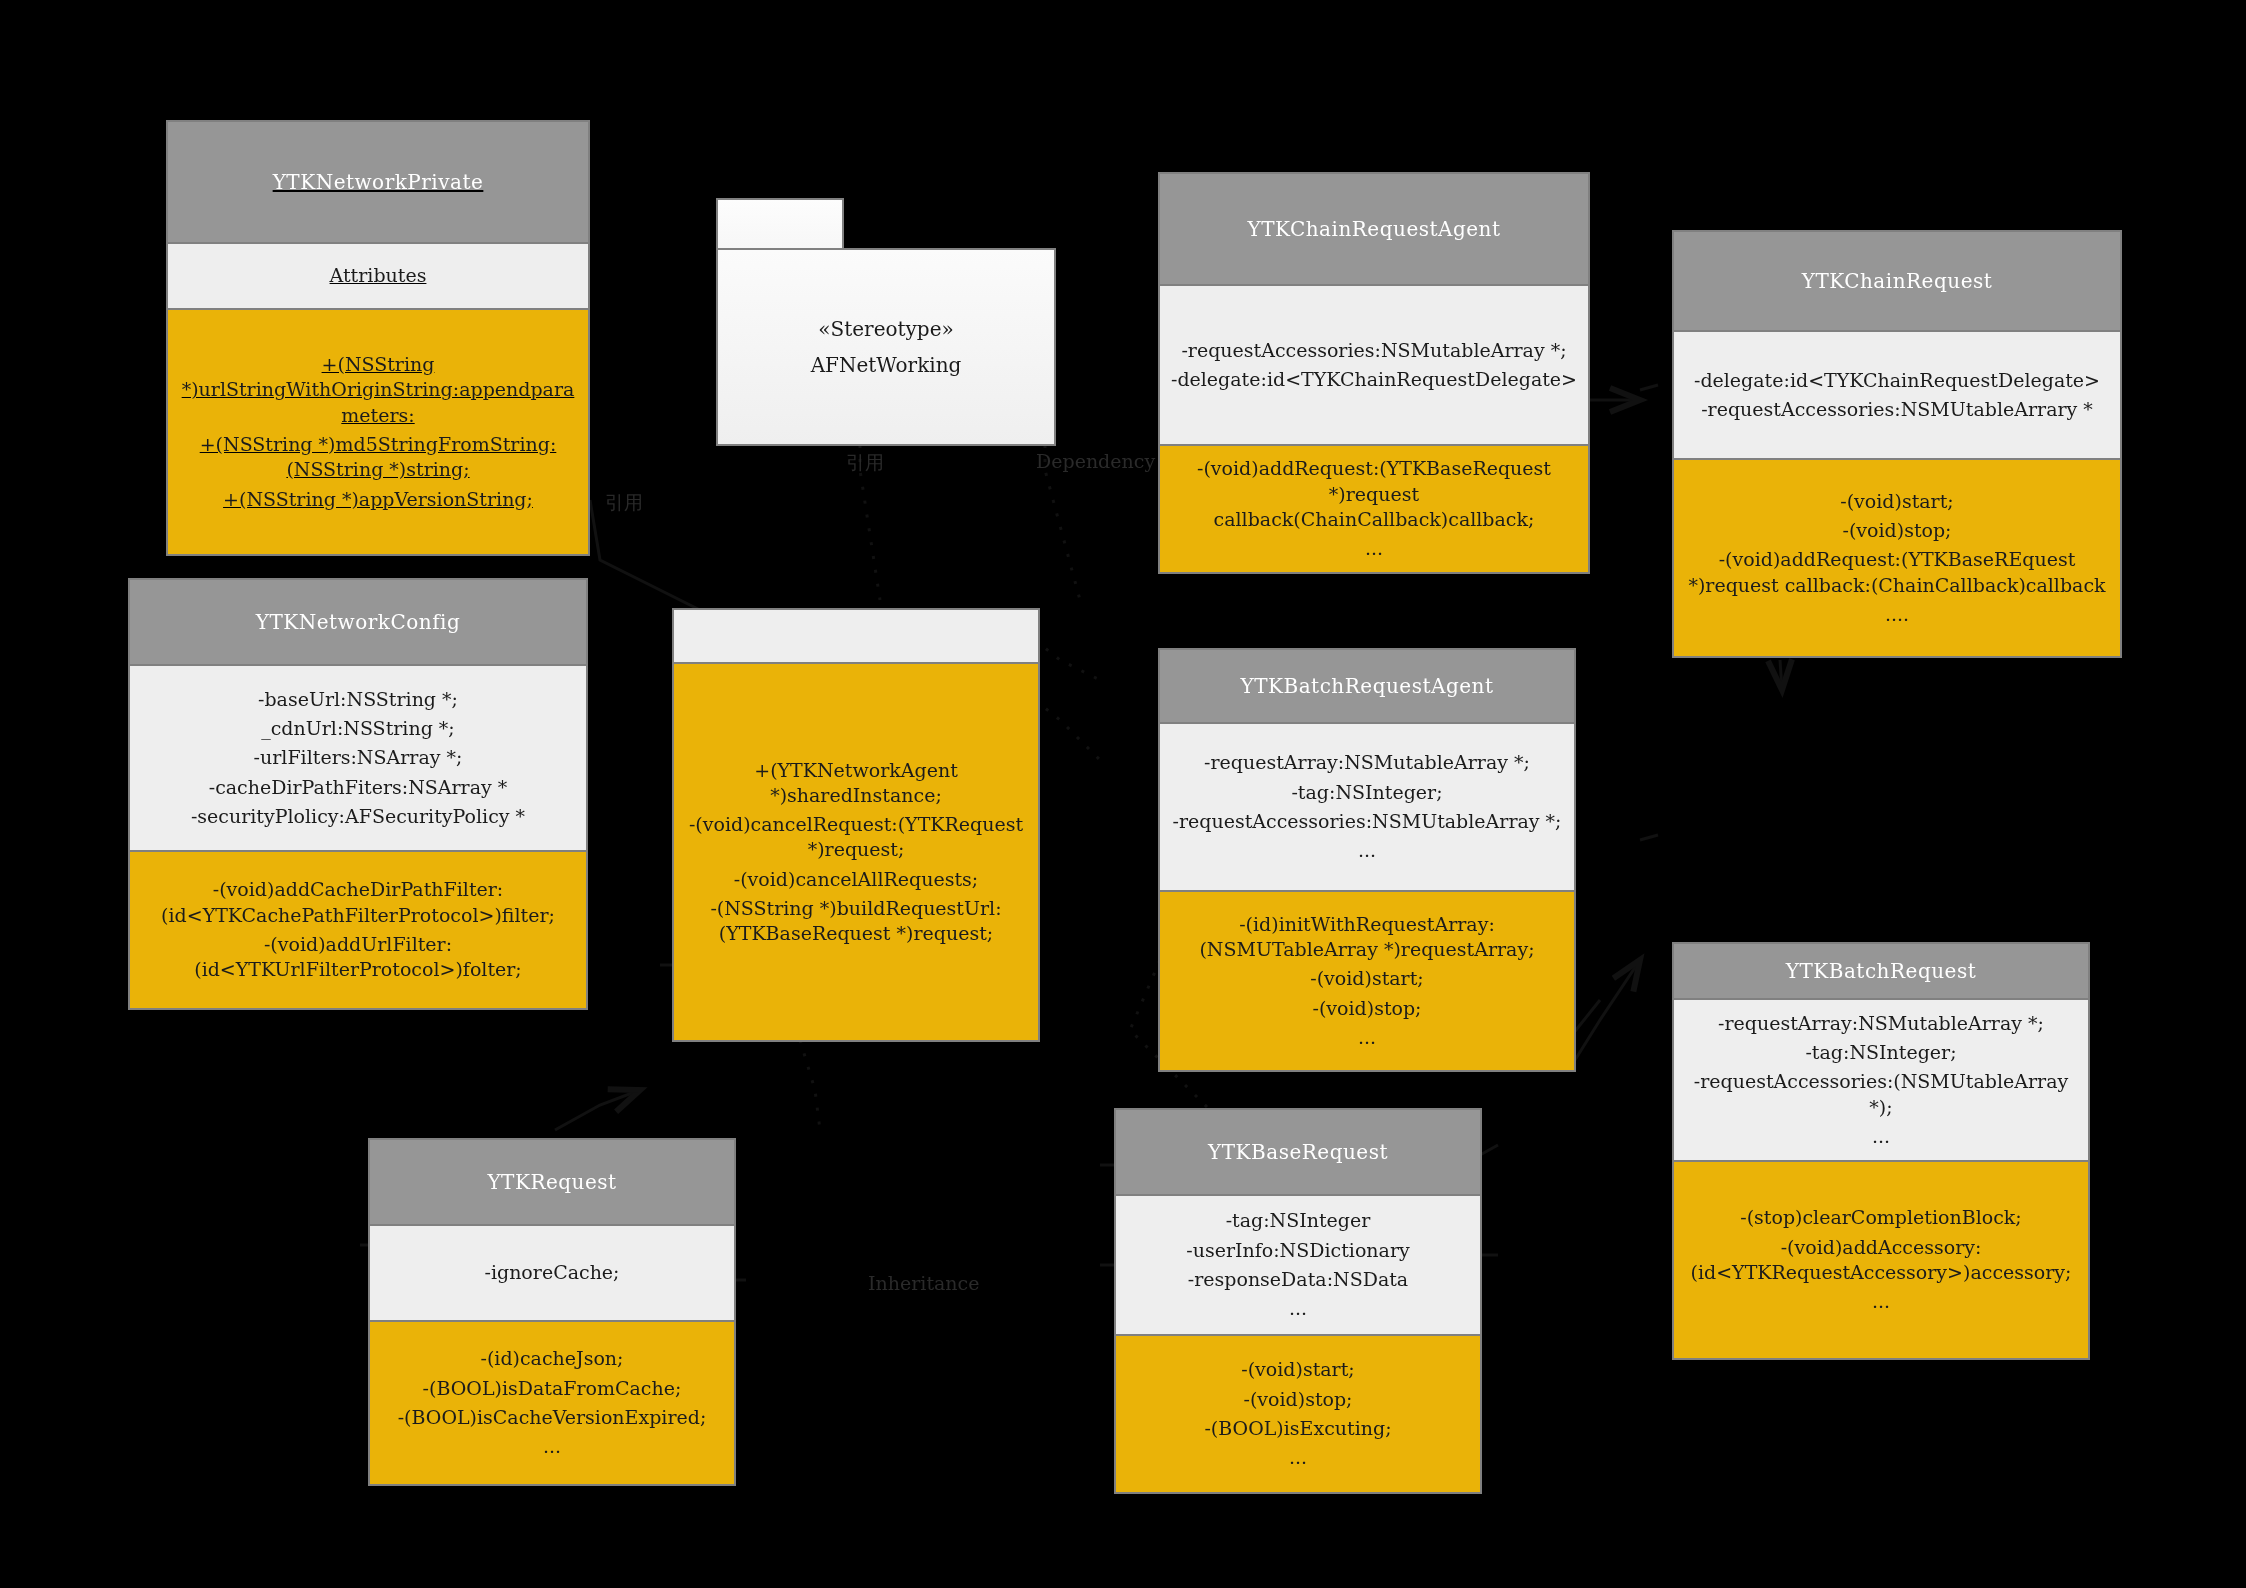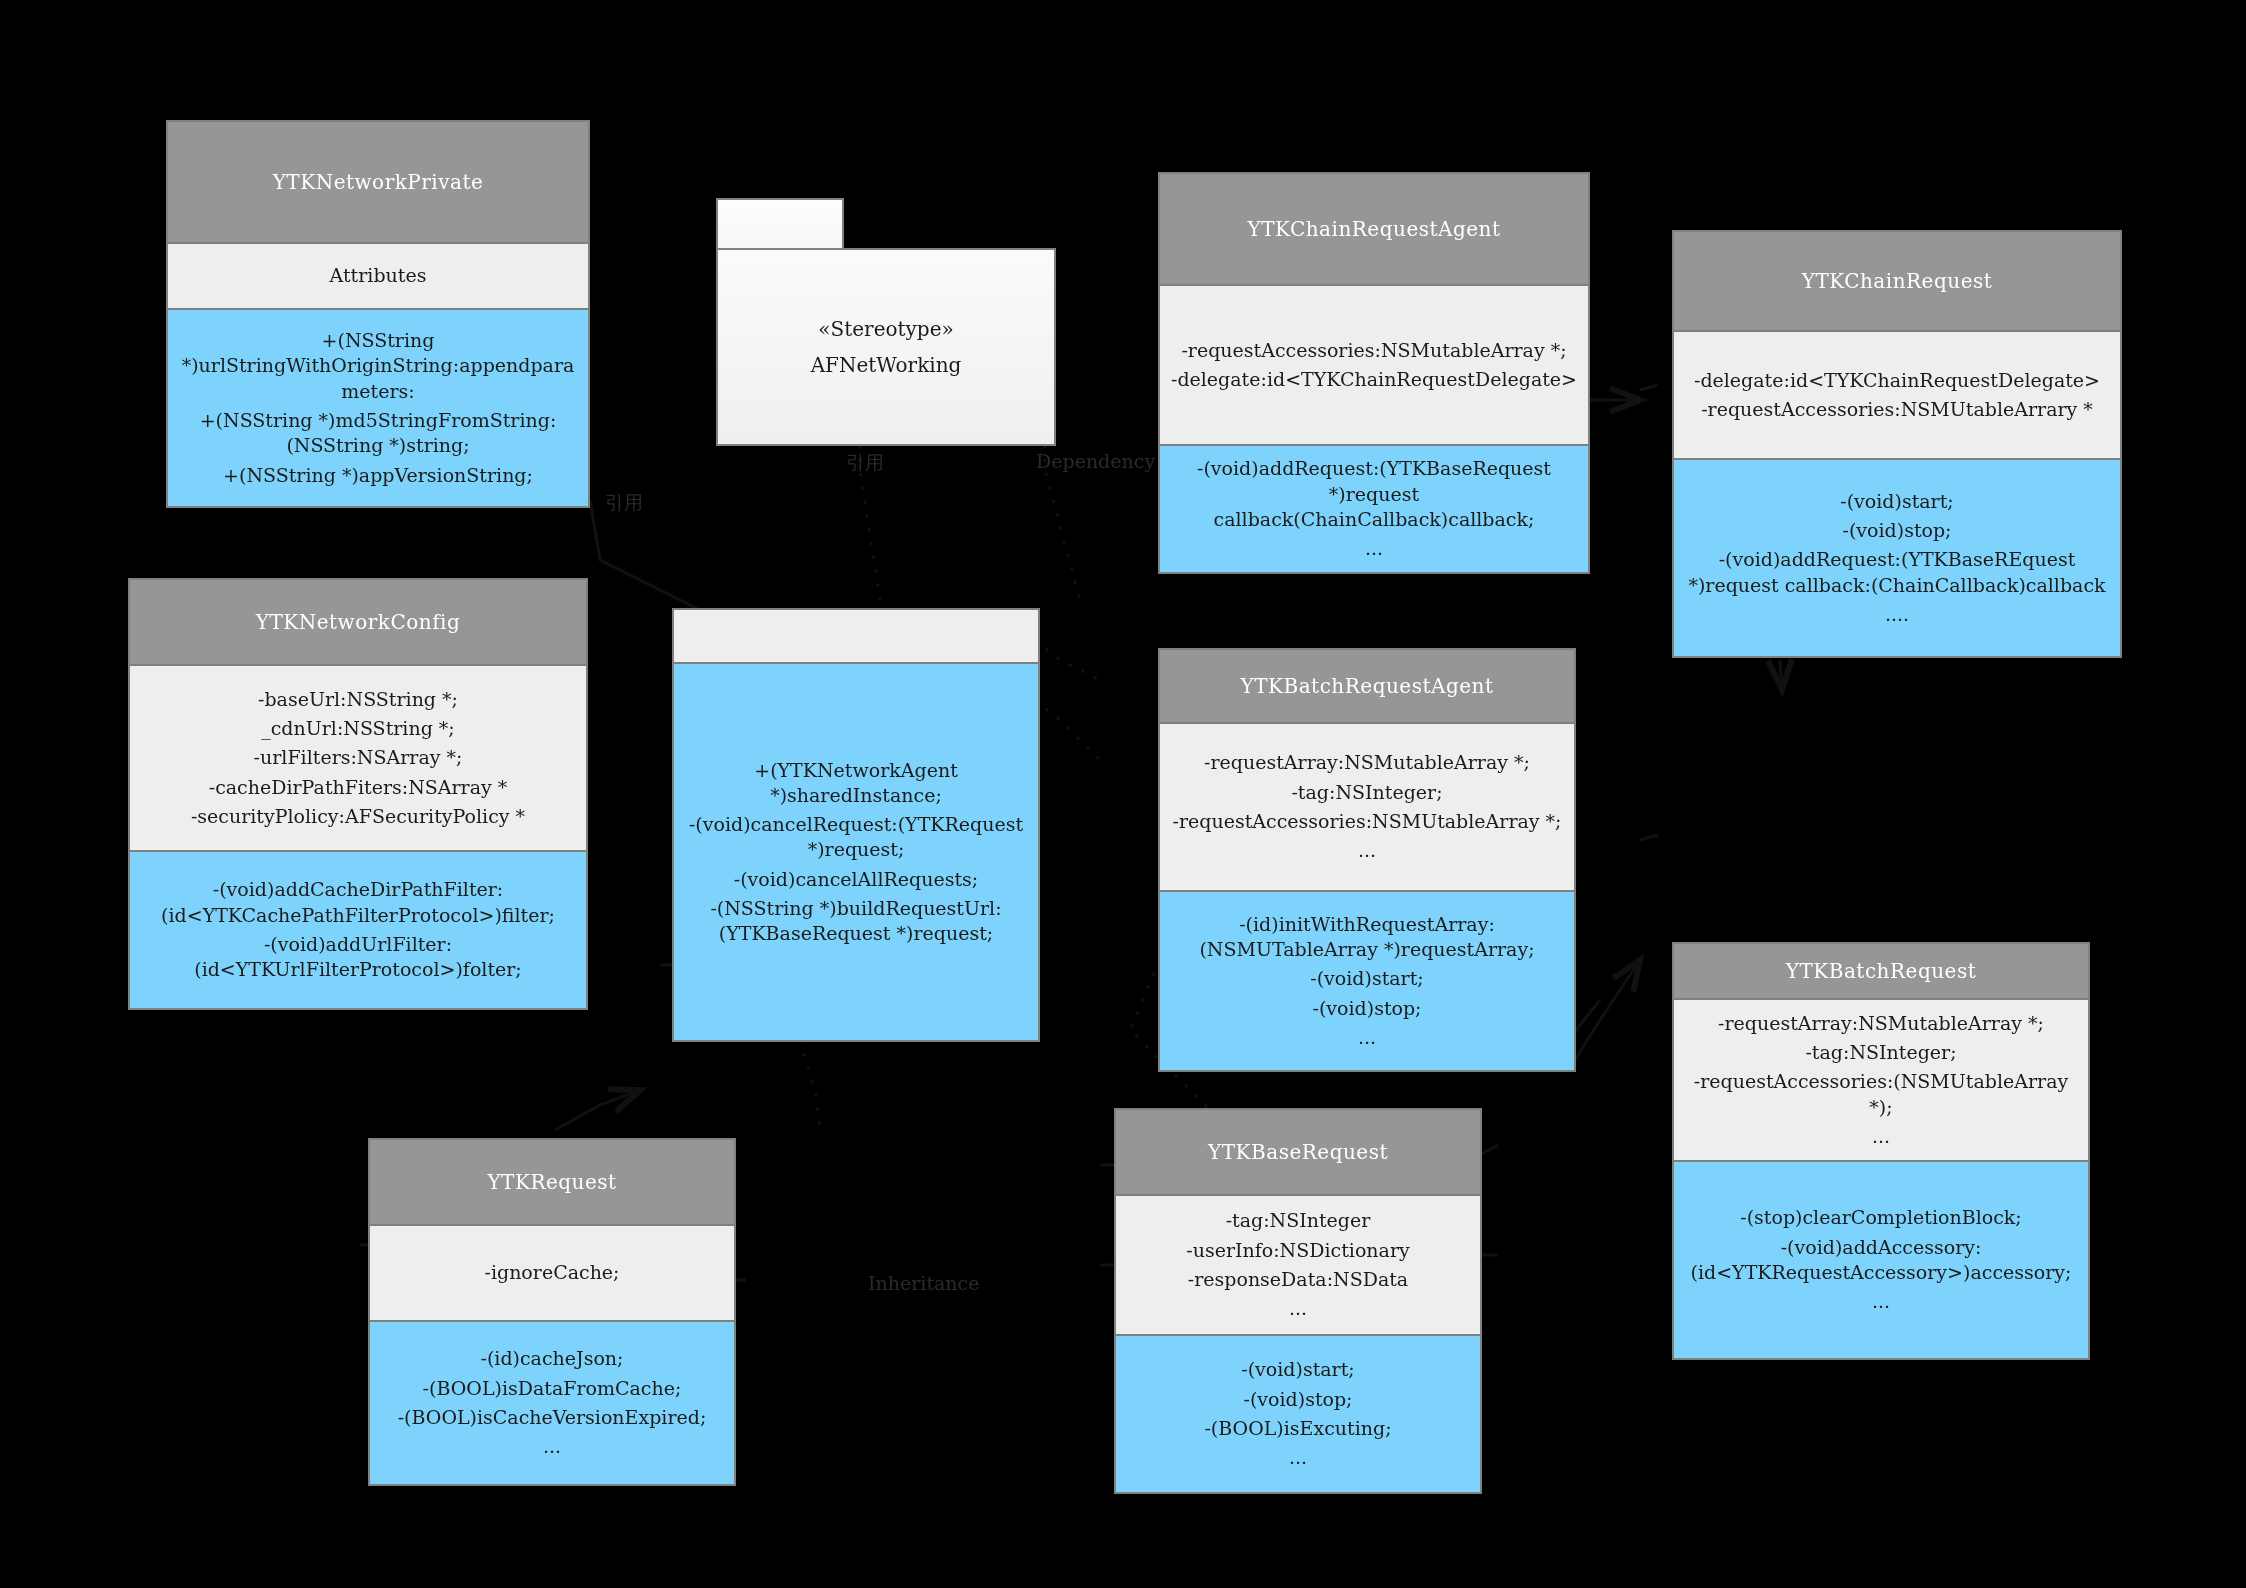--- a/index.html
+++ b/index.html
@@ -43,21 +43,21 @@
     box-sizing: border-box;
     display: flex;
     flex-direction: column;
     align-items: center;
     justify-content: center;
     text-align: center;
     font-size: 19px;
     padding: 10px 8px;
   }
   .uml-methods {
-    background: #7dd3fc;
+    background: #eab308;
     color: #1b1b1b;
     box-sizing: border-box;
     display: flex;
     flex-direction: column;
     align-items: center;
     justify-content: center;
     text-align: center;
     font-size: 19px;
     padding: 10px 8px;
     flex: 1 1 auto;
@@ -152,21 +152,21 @@
     <path d="M1100,1265 L1118,1265" stroke="#111" stroke-width="3" fill="none"></path>
     <path d="M1480,1155 L1498,1145" stroke="#111" stroke-width="3" fill="none"></path>
     <path d="M1480,1255 L1498,1255" stroke="#111" stroke-width="3" fill="none"></path>
     <path d="M1640,840 L1658,835" stroke="#111" stroke-width="3" fill="none"></path>
     <path d="M1640,390 L1658,385" stroke="#111" stroke-width="3" fill="none"></path>
     <path d="M660,965 L678,965" stroke="#111" stroke-width="3" fill="none"></path>
     <path d="M360,1245 L378,1245" stroke="#111" stroke-width="3" fill="none"></path>
     <path d="M728,1280 L746,1280" stroke="#111" stroke-width="3" fill="none"></path>
   </svg>
 
-  <div class="uml-class" style="left:166px; top:120px; width:424px; height:388px;">
+  <div class="uml-class" style="left:166px; top:120px; width:424px; height:436px;text-decoration:underline;">
     <div class="uml-header" style="height:122px;">YTKNetworkPrivate</div>
     <div class="uml-attrs" style="height:66px;">
       <div class="uml-line">Attributes</div>
     </div>
     <div class="uml-methods">
       <div class="uml-line">+(NSString *)urlStringWithOriginString:appendparameters:</div>
       <div class="uml-line">+(NSString *)md5StringFromString:(NSString *)string;</div>
       <div class="uml-line">+(NSString *)appVersionString;</div>
     </div>
   </div>

